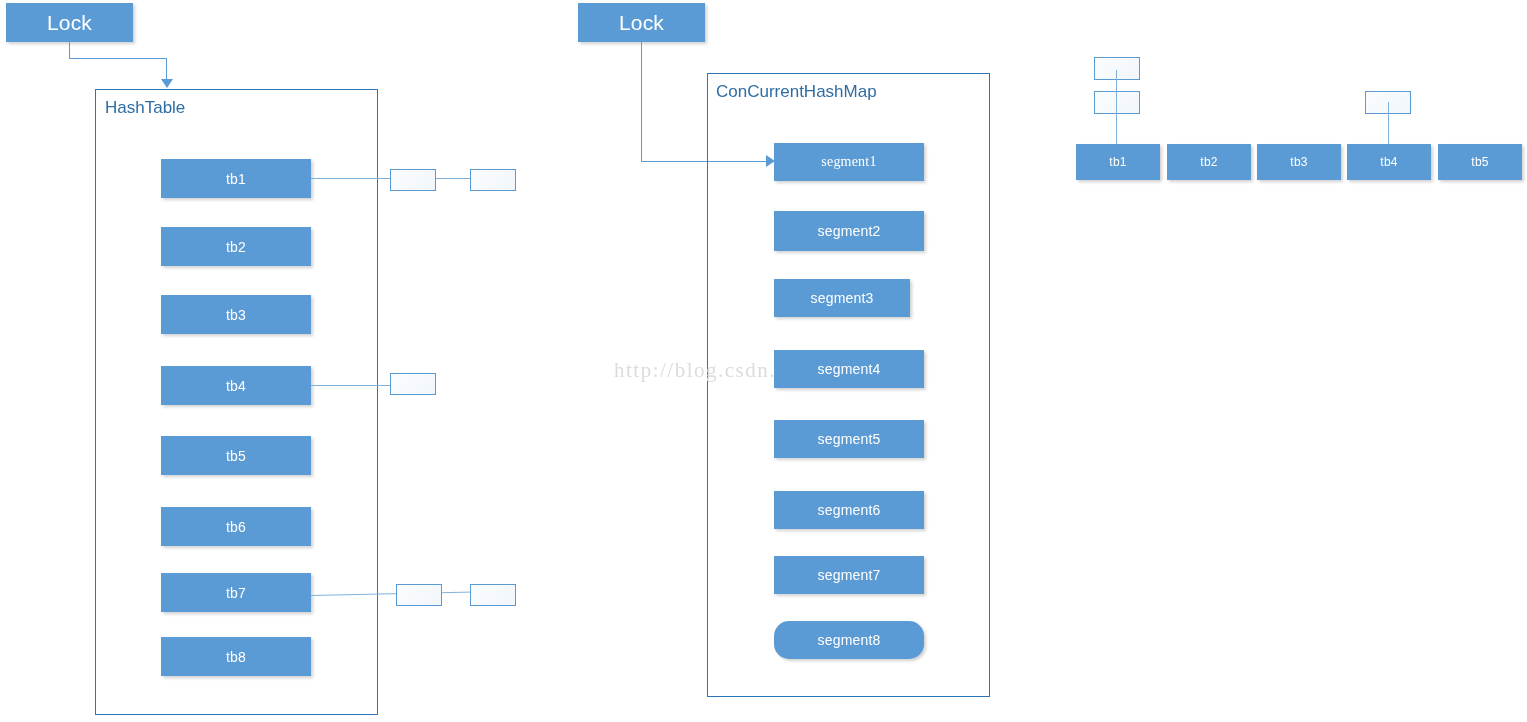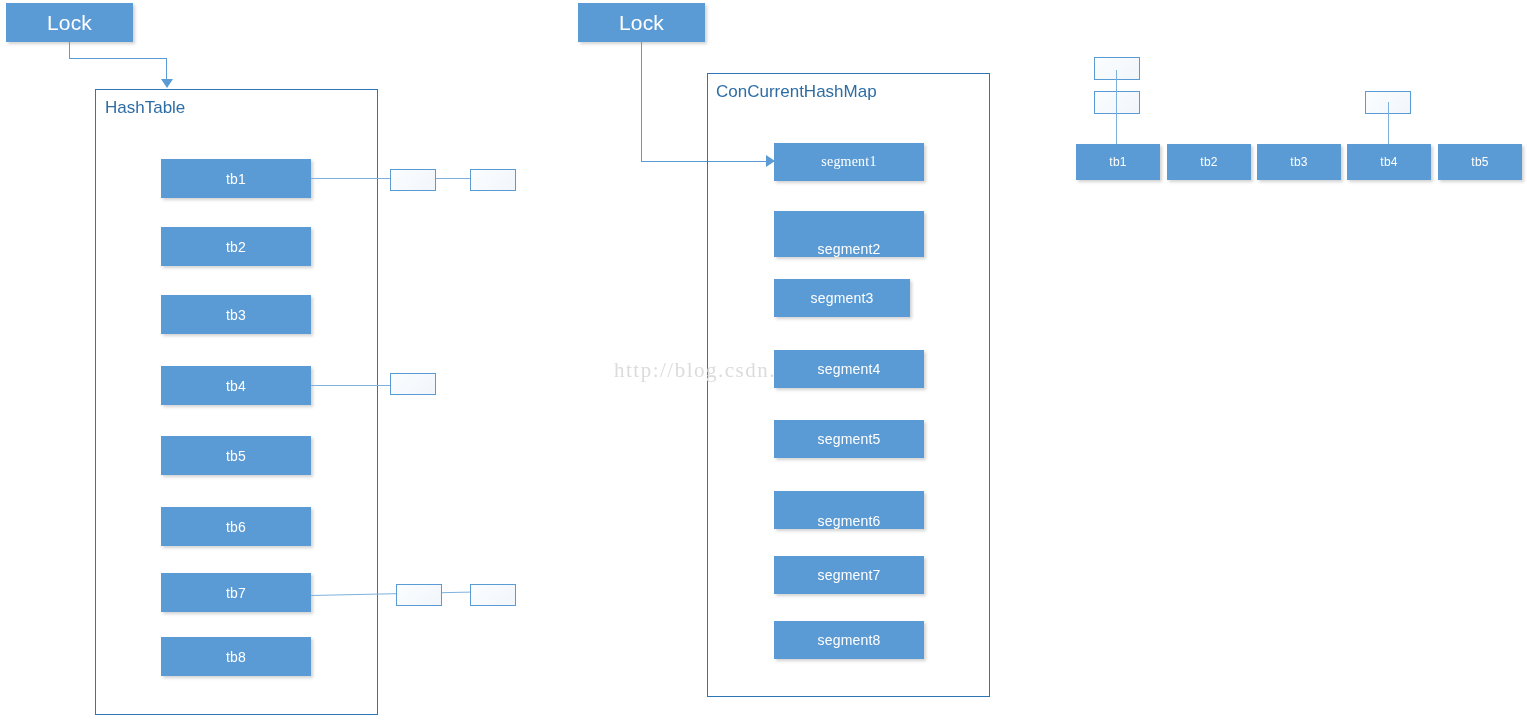--- a/index.html
+++ b/index.html
@@ -158,39 +158,39 @@
   <div class="arrow-right" style="left:766px; top:155px;"></div>
 
   <div class="container-box" style="left:707px; top:73px; width:283px; height:624px;"></div>
   <div class="container-label" style="left:716px; top:82px;">ConCurrentHashMap</div>
 
   <div class="watermark" style="left:614px; top:358px;">http://blog.csdn.net/</div>
 
   <div class="box" style="left:774px; top:143px; width:150px; height:38px;font-family:Liberation Serif, serif;">
     <span>segment1</span>
   </div>
-  <div class="box" style="left:774px; top:211px; width:150px; height:46px;align-items:flex-end;">
+  <div class="box" style="left:774px; top:211px; width:150px; height:40px;">
     <span>segment2</span>
   </div>
   <div class="box" style="left:774px; top:279px; width:136px; height:38px;">
     <span>segment3</span>
   </div>
   <div class="box" style="left:774px; top:350px; width:150px; height:38px;">
     <span>segment4</span>
   </div>
   <div class="box" style="left:774px; top:420px; width:150px; height:38px;align-items:center;">
     <span>segment5</span>
   </div>
-  <div class="box" style="left:774px; top:491px; width:150px; height:38px;align-items:flex-end;">
+  <div class="box" style="left:774px; top:491px; width:150px; height:38px;">
     <span>segment6</span>
   </div>
   <div class="box" style="left:774px; top:556px; width:150px; height:38px;">
     <span>segment7</span>
   </div>
-  <div class="box" style="left:774px; top:621px; width:150px; height:38px;">
+  <div class="box" style="left:774px; top:621px; width:150px; height:38px;border-radius:15px;">
     <span>segment8</span>
   </div>
 
   <div class="node-box" style="left:1094px; top:57px; width:46px; height:23px;"></div>
   <div class="node-box" style="left:1094px; top:91px; width:46px; height:23px;"></div>
   <div class="vline" style="left:1116px; top:70px; height:74px;"></div>
 
   <div class="node-box" style="left:1365px; top:91px; width:46px; height:23px;"></div>
   <div class="vline" style="left:1388px; top:102px; height:42px;"></div>
 

